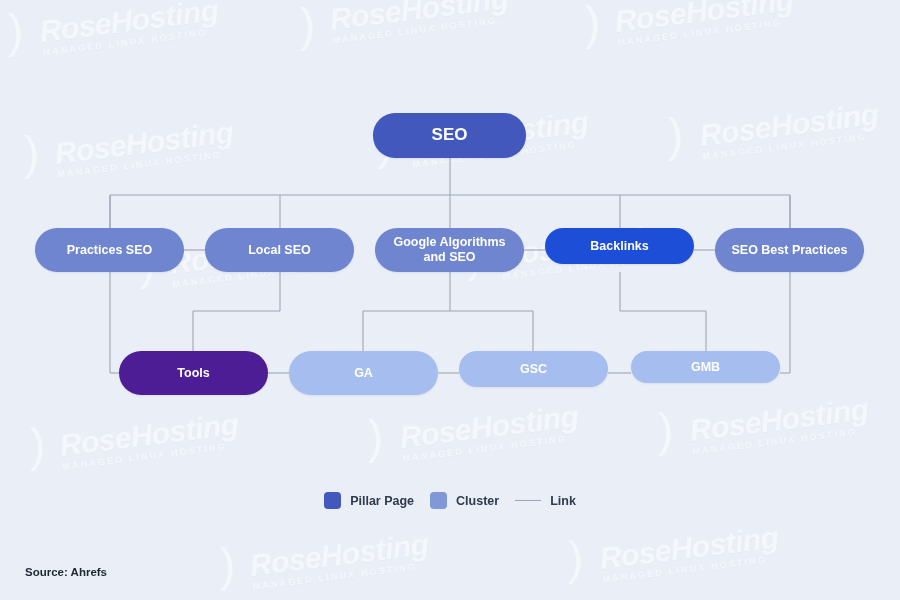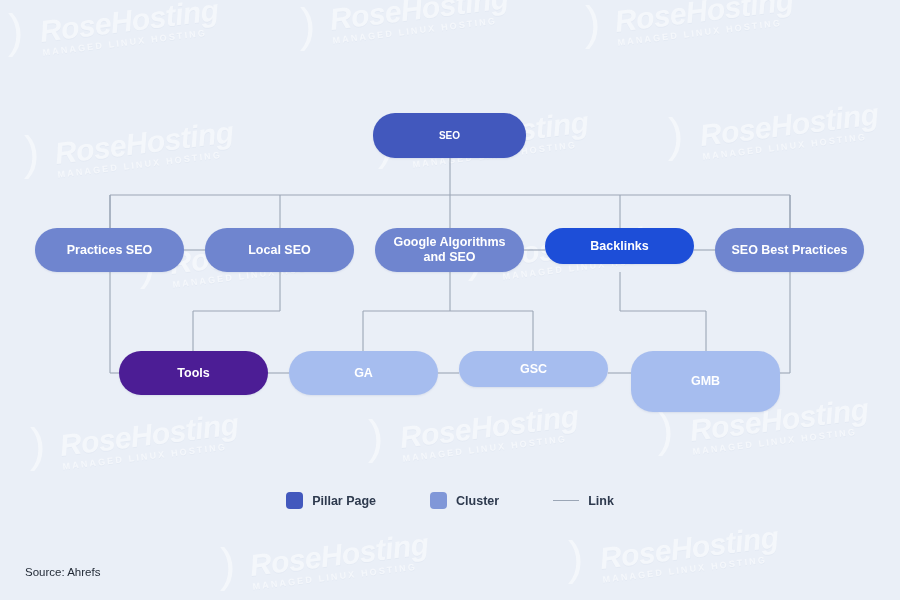--- a/index.html
+++ b/index.html
@@ -63,33 +63,33 @@
     justify-content: center;
     text-align: center;
     color: #ffffff;
     font-weight: 700;
     border-radius: 22px;
     z-index: 3;
     line-height: 1.18;
     padding: 0 8px;
     box-shadow: 0 1px 2px rgba(60,80,140,0.10);
   }
-  .node.pillar    { background: #4258bd; font-size: 10px; }
+  .node.pillar    { background: #4258bd; font-size: 17px; }
   .node.cluster   { background: #6f85cf; font-size: 12.5px; }
   .node.secondary { background: #a6bdef; font-size: 12.5px; }
 
   
   #legend {
     position: absolute;
     left: 0; right: 0;
     top: 492px;
     display: flex;
     align-items: center;
     justify-content: center;
-    gap: 54px;
+    gap: 16px;
     z-index: 4;
   }
   .legend-item {
     display: flex;
     align-items: center;
     gap: 9px;
   }
   .swatch {
     width: 17px; height: 17px;
     border-radius: 4px;
@@ -107,21 +107,21 @@
     border-top: 1.4px solid #9ba6b6;
     display: block;
   }
 
   
   #source {
     position: absolute;
     left: 25px;
     top: 566px;
     font-size: 11.5px;
-    font-weight: 400;
+    font-weight: 700;
     color: #1f2733;
     z-index: 4;
     white-space: nowrap;
   }
 </style>
 </head>
 <body>
 
 <div id="canvas">
 
@@ -245,21 +245,21 @@
       </div>
       <div class="node secondary" style="left: 119px; top: 351px; width: 149px; height: 44px; background: #4c1d95;">
         <span>Tools</span>
       </div>
       <div class="node secondary" style="left: 289px; top: 351px; width: 149px; height: 44px; background: rgb(166, 189, 239);">
         <span>GA</span>
       </div>
       <div class="node secondary" style="left: 459px; top: 351px; width: 149px; height: 36px; background: rgb(166, 189, 239);">
         <span>GSC</span>
       </div>
-      <div class="node secondary" style="left: 631px; top: 351px; width: 149px; height: 61px; background: rgb(166, 189, 239);">
+      <div class="node secondary" style="left: 631px; top: 351px; width: 149px; height: 32px; background: rgb(166, 189, 239);">
         <span>GMB</span>
       </div>
     </div>
 
   <div id="legend">
       <div class="legend-item">
         <span class="swatch" style="background: rgb(66, 88, 189);"></span>
         <span class="legend-label">Pillar Page</span>
       </div>
       <div class="legend-item">

